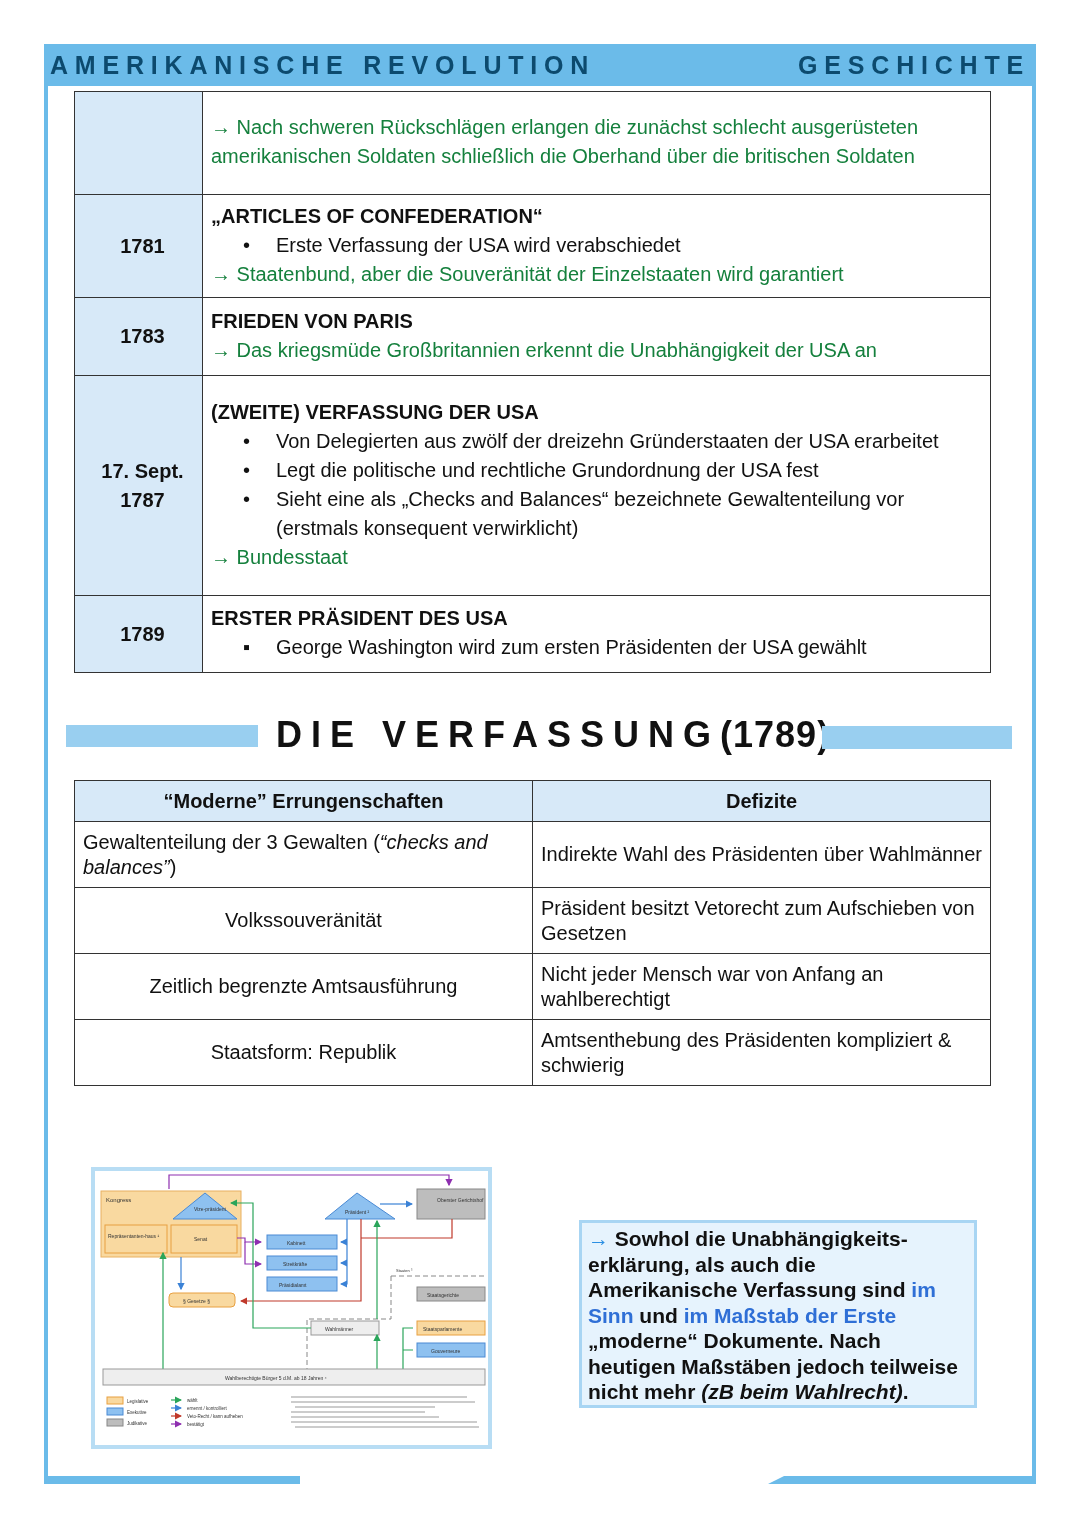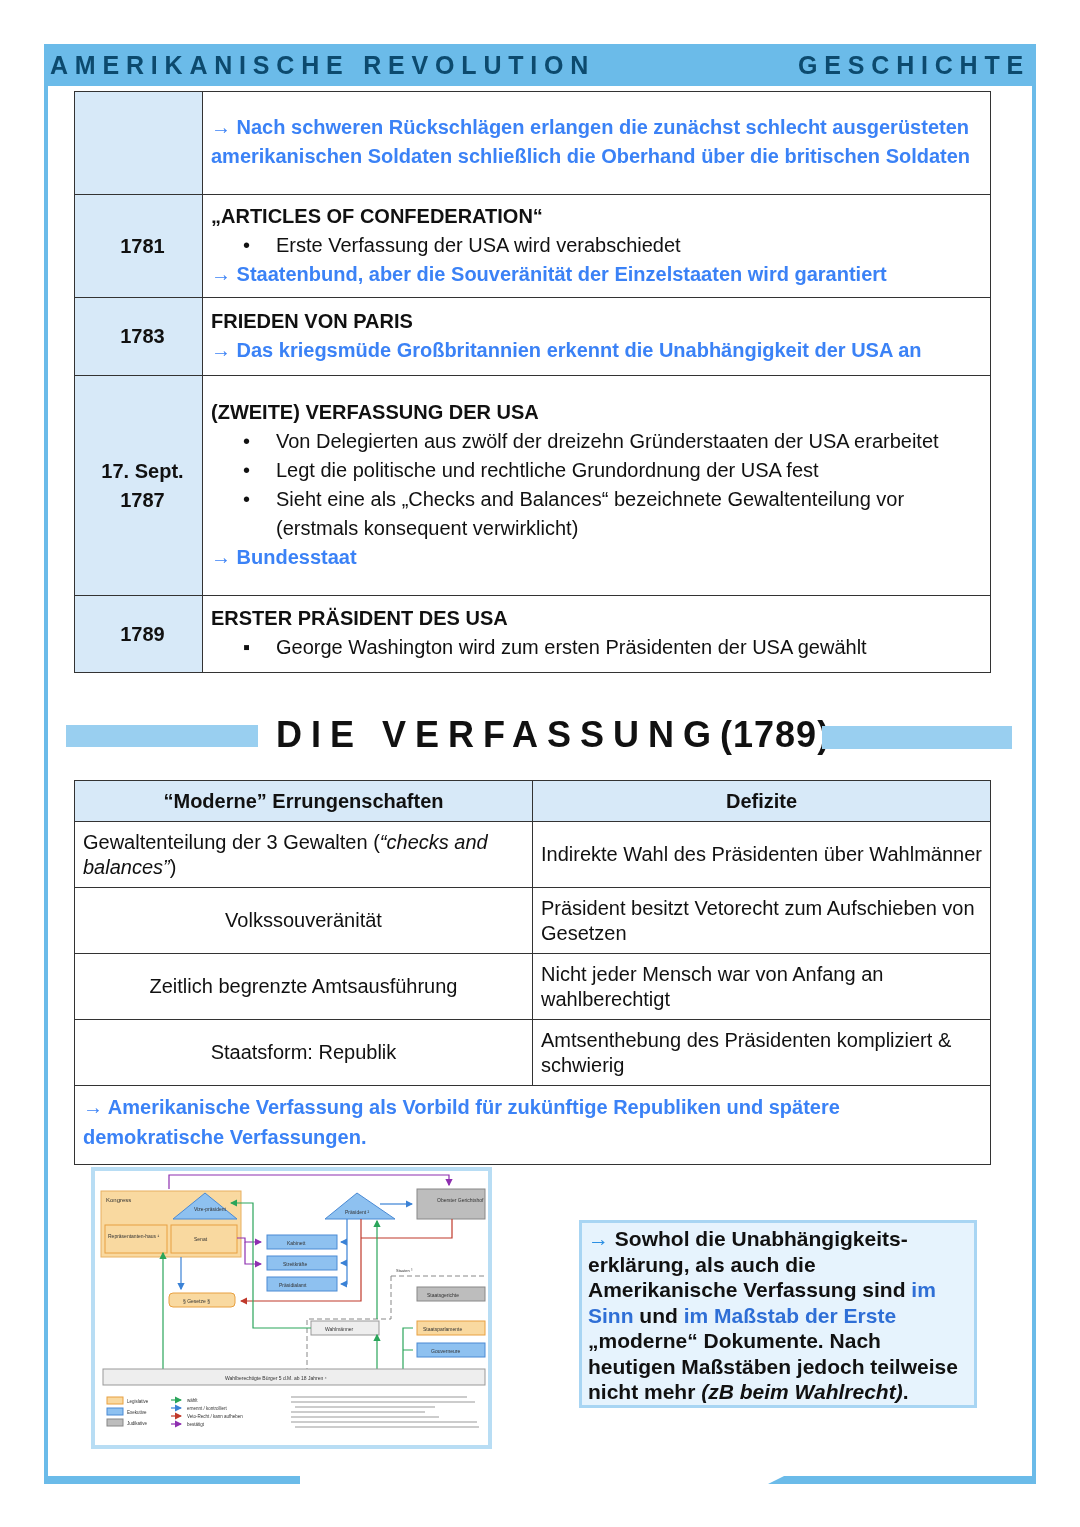--- a/index.html
+++ b/index.html
@@ -15,21 +15,21 @@
   .header-bar { position: absolute; left: 44px; top: 44px; width: 992px; height: 42px; background: #6bbbe9;
     display: flex; align-items: center; justify-content: space-between; padding: 0 6px 0 6px; }
   .header-bar span { color: #0c4a6e; font-weight: bold; font-size: 25px; letter-spacing: 6.8px; text-align: center; }
 
   table { border-collapse: collapse; }
   .timeline { position: absolute; left: 74px; top: 91px; width: 917px; }
   .timeline td { border: 1.5px solid #333; vertical-align: middle; font-size: 20px; line-height: 29px; }
   .timeline td.year { width: 128px; background: #d7e9f8; text-align: center; font-weight: bold; padding-left: 8px; }
   .timeline td.desc { padding: 4px 8px 6px 8px; }
   .t-head { font-weight: bold; }
-  .blue { color: #3b82f6; font-weight: bold; }
+  .blue { color: #15803d; font-weight: normal; }
   ul.bul { list-style: none; }
   ul.bul li { position: relative; padding-left: 65px; }
   ul.bul li::before { content: "•"; position: absolute; left: 32px; top: 0; }
   ul.sq li::before { content: "▪"; }
 
   .section-title-row { position: absolute; left: 66px; top: 716px; width: 946px; height: 46px; }
   .bar-l { position: absolute; left: 0; top: 9px; width: 192px; height: 22px; background: #99cff0; }
   .bar-r { position: absolute; right: 0; top: 10px; width: 190px; height: 23px; background: #99cff0; }
   .section-title { position: absolute; left: 210px; top: -2px; font-size: 36px; font-weight: bold; letter-spacing: 9px; }
   .section-title .yr { letter-spacing: 1px; }
@@ -136,23 +136,20 @@
     <td class="left c">Volkssouveränität</td>
     <td>Präsident besitzt Vetorecht zum Aufschieben von Gesetzen</td>
   </tr>
   <tr>
     <td class="left c">Zeitlich begrenzte Amtsausführung</td>
     <td>Nicht jeder Mensch war von Anfang an wahlberechtigt</td>
   </tr>
   <tr>
     <td class="left c">Staatsform: Republik</td>
     <td>Amtsenthebung des Präsidenten kompliziert &amp; schwierig</td>
-  </tr>
-  <tr>
-    <td colspan="2" class="concl blue">→ Amerikanische Verfassung als Vorbild für zukünftige Republiken und spätere demokratische Verfassungen.</td>
   </tr>
 </tbody>
   </table>
 
 <div class="diagram">
   <svg width="393" height="274" viewBox="0 0 393 274" font-family="Liberation Sans, sans-serif" font-size="6" fill="#333">
     <defs>
       <marker id="ag" markerWidth="6" markerHeight="6" refX="5" refY="3" orient="auto">
           <path d="M0,0 L6,3 L0,6 z" fill="#2aa55a"></path>
         </marker>

